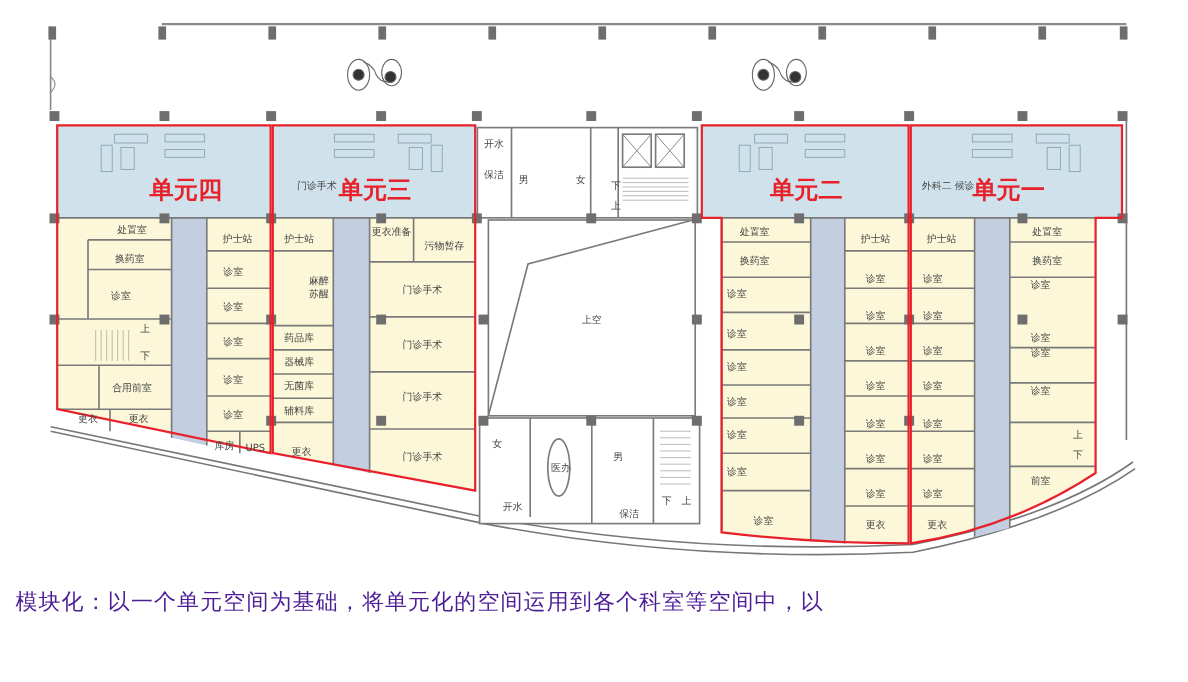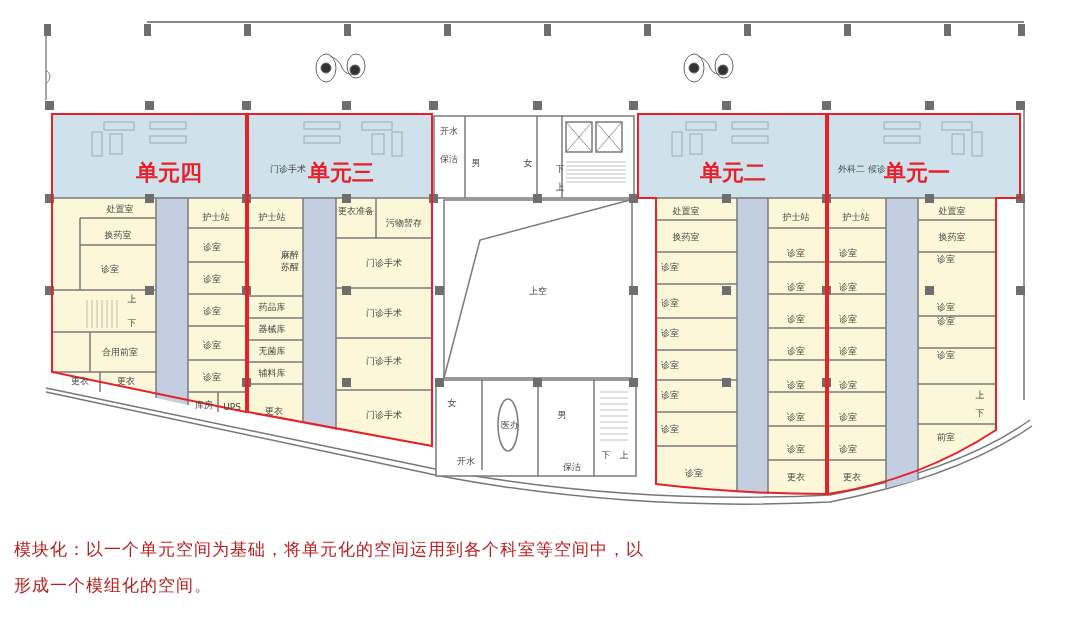--- a/index.html
+++ b/index.html
@@ -3,22 +3,22 @@
 <meta charset="utf-8">
 <style>
   * { box-sizing: border-box; margin: 0; padding: 0; }
   html, body { width: 1080px; height: 620px; background: #ffffff; overflow: hidden; }
   body { position: relative; font-family: "DejaVu Serif", "Liberation Serif", serif; }
   #plan { position: absolute; left: 0; top: 0; width: 1080px; height: 520px; }
   .room-label { font-family: "DejaVu Sans", "Liberation Sans", sans-serif; fill: #444; font-size: 9px; text-anchor: middle; }
   .unit-label { font-family: "DejaVu Sans", "Liberation Sans", sans-serif; fill: #e8202a; font-size: 22px; font-weight: bold; }
   .caption {
     position: absolute; left: 14px; top: 532px; width: 1060px;
-    font-family: Liberation Serif, serif;
-    font-size: 17px; line-height: 36px; color: #b91c1c; letter-spacing: 1px;
+    font-family: Liberation Mono, monospace;
+    font-size: 20px; line-height: 36px; color: #4c1d95; letter-spacing: 1px;
   }
 </style>
 </head>
 <body>
 
 <svg id="plan" viewBox="0 0 1080 520" xmlns="http://www.w3.org/2000/svg">
 
   <g stroke="#8a8a8a" fill="none">
     <line x1="147" y1="22" x2="1024" y2="22" stroke-width="2"></line>
     <line x1="46" y1="24" x2="46" y2="100" stroke-width="1.5"></line>
@@ -369,14 +369,13 @@
   <text class="room-label" x="946" y="310">诊室</text>
   <text class="room-label" x="946" y="324">诊室</text>
   <text class="room-label" x="946" y="358">诊室</text>
   <text class="room-label" x="980" y="398">上</text>
   <text class="room-label" x="980" y="416">下</text>
   <text class="room-label" x="946" y="440">前室</text>
 </svg>
 
 <div class="caption">
   <div>模块化：以一个单元空间为基础，将单元化的空间运用到各个科室等空间中，以</div>
-  <div>形成一个模组化的空间。</div>
 </div>
 
 </body></html>

